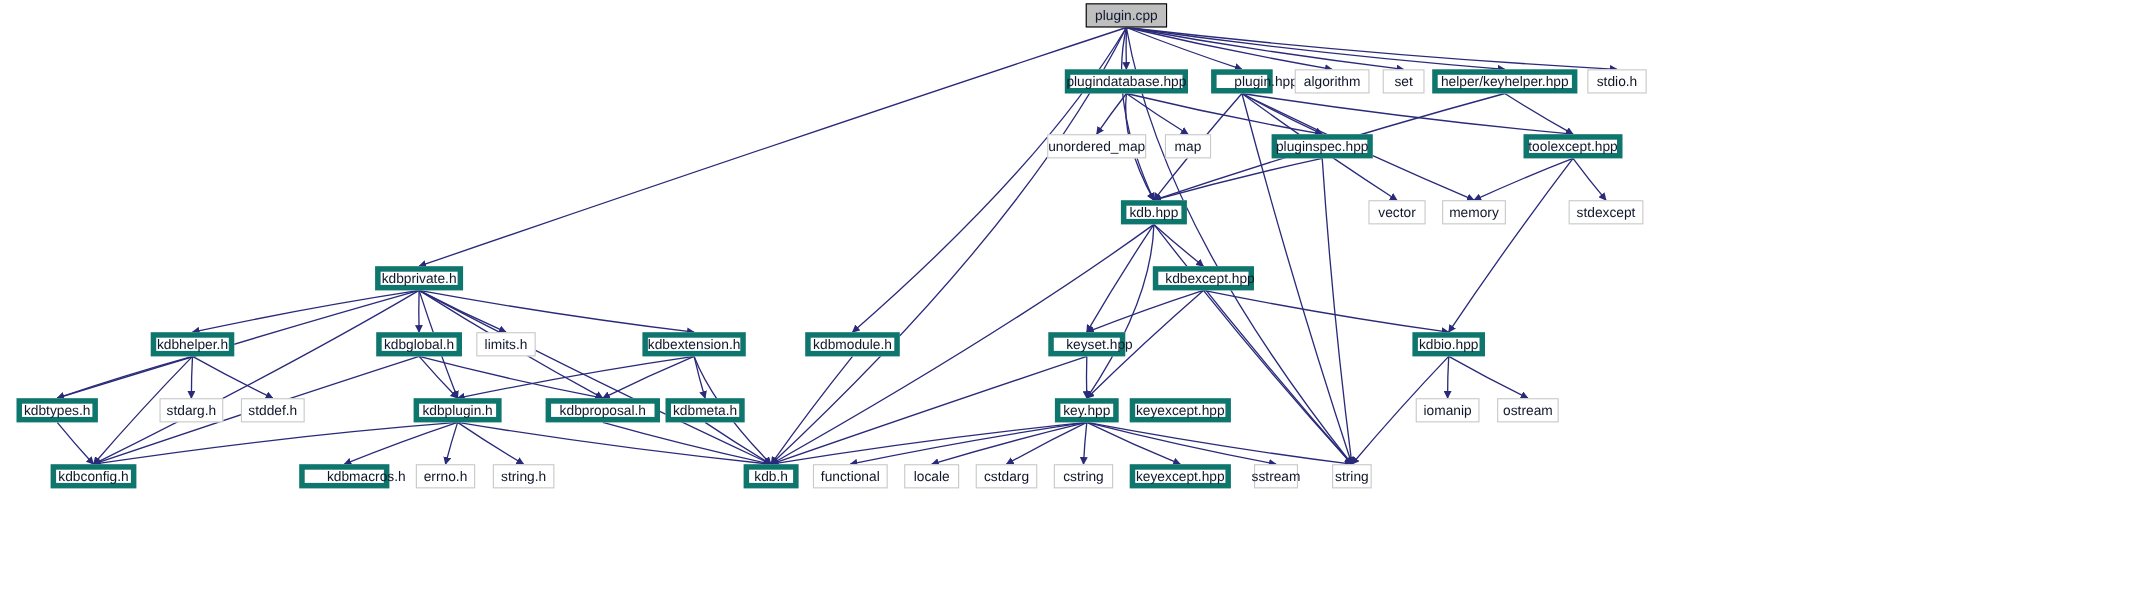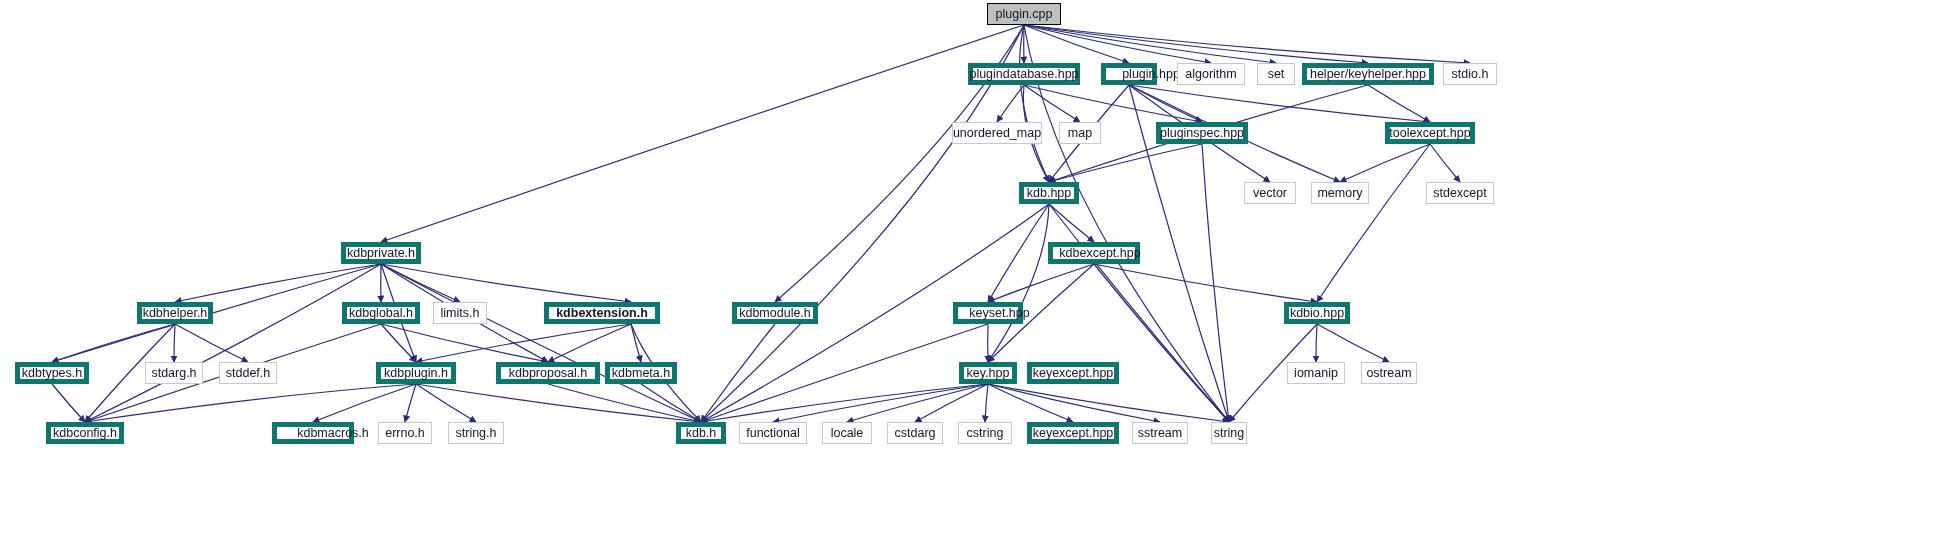--- a/index.html
+++ b/index.html
@@ -144,21 +144,21 @@
       <div class="node local" style="left: 1430px; top: 133px; width: 90px;">toolexcept.hpp</div>
       <div class="node local" style="left: 1049px; top: 193px; width: 60px;">kdb.hpp</div>
       <div class="node system" style="left: 1270px; top: 193px; width: 52px;">vector</div>
       <div class="node system" style="left: 1340px; top: 193px; width: 58px;">memory</div>
       <div class="node system" style="left: 1460px; top: 193px; width: 68px;">stdexcept</div>
       <div class="node local" style="left: 1094px; top: 253px; width: 92px; padding-left: 12px;">kdbexcept.hpp</div>
       <div class="node local" style="left: 381px; top: 253px; width: 80px;">kdbprivate.h</div>
       <div class="node local" style="left: 175px; top: 313px; width: 76px;">kdbhelper.h</div>
       <div class="node local" style="left: 381px; top: 313px; width: 78px;">kdbglobal.h</div>
       <div class="node system" style="left: 460px; top: 313px; width: 54px;">limits.h</div>
-      <div class="node local" style="left: 602px; top: 313px; width: 116px; font-weight: bold;">kdbextension.h</div>
+      <div class="node local" style="left: 631px; top: 313px; width: 94px;">kdbextension.h</div>
       <div class="node local" style="left: 775px; top: 313px; width: 86px;">kdbmodule.h</div>
       <div class="node local" style="left: 988px; top: 313px; width: 70px; padding-left: 23px;">keyset.hpp</div>
       <div class="node local" style="left: 1317px; top: 313px; width: 66px;">kdbio.hpp</div>
       <div class="node local" style="left: 52px; top: 373px; width: 74px;">kdbtypes.h</div>
       <div class="node system" style="left: 174px; top: 373px; width: 58px;">stdarg.h</div>
       <div class="node system" style="left: 248px; top: 373px; width: 58px;">stddef.h</div>
       <div class="node local" style="left: 416px; top: 373px; width: 80px;">kdbplugin.h</div>
       <div class="node local" style="left: 548px; top: 373px; width: 104px;">kdbproposal.h</div>
       <div class="node local" style="left: 641px; top: 373px; width: 72px;">kdbmeta.h</div>
       <div class="node local" style="left: 988px; top: 373px; width: 58px;">key.hpp</div>
@@ -168,16 +168,16 @@
       <div class="node local" style="left: 85px; top: 433px; width: 78px;">kdbconfig.h</div>
       <div class="node local" style="left: 313px; top: 433px; width: 82px; padding-left: 40px;">kdbmacros.h</div>
       <div class="node system" style="left: 405px; top: 433px; width: 54px;">errno.h</div>
       <div class="node system" style="left: 476px; top: 433px; width: 56px;">string.h</div>
       <div class="node local" style="left: 701px; top: 433px; width: 50px;">kdb.h</div>
       <div class="node system" style="left: 773px; top: 433px; width: 68px;">functional</div>
       <div class="node system" style="left: 847px; top: 433px; width: 50px;">locale</div>
       <div class="node system" style="left: 915px; top: 433px; width: 56px;">cstdarg</div>
       <div class="node system" style="left: 985px; top: 433px; width: 54px;">cstring</div>
       <div class="node local" style="left: 1073px; top: 433px; width: 92px;">keyexcept.hpp</div>
-      <div class="node system" style="left: 1160px; top: 433px; width: 56px;">sstream</div>
+      <div class="node system" style="left: 1160px; top: 433px; width: 40px;">sstream</div>
       <div class="node system" style="left: 1229px; top: 433px; width: 36px;">string</div>
     </div>
 </div>
 
 </body></html>

